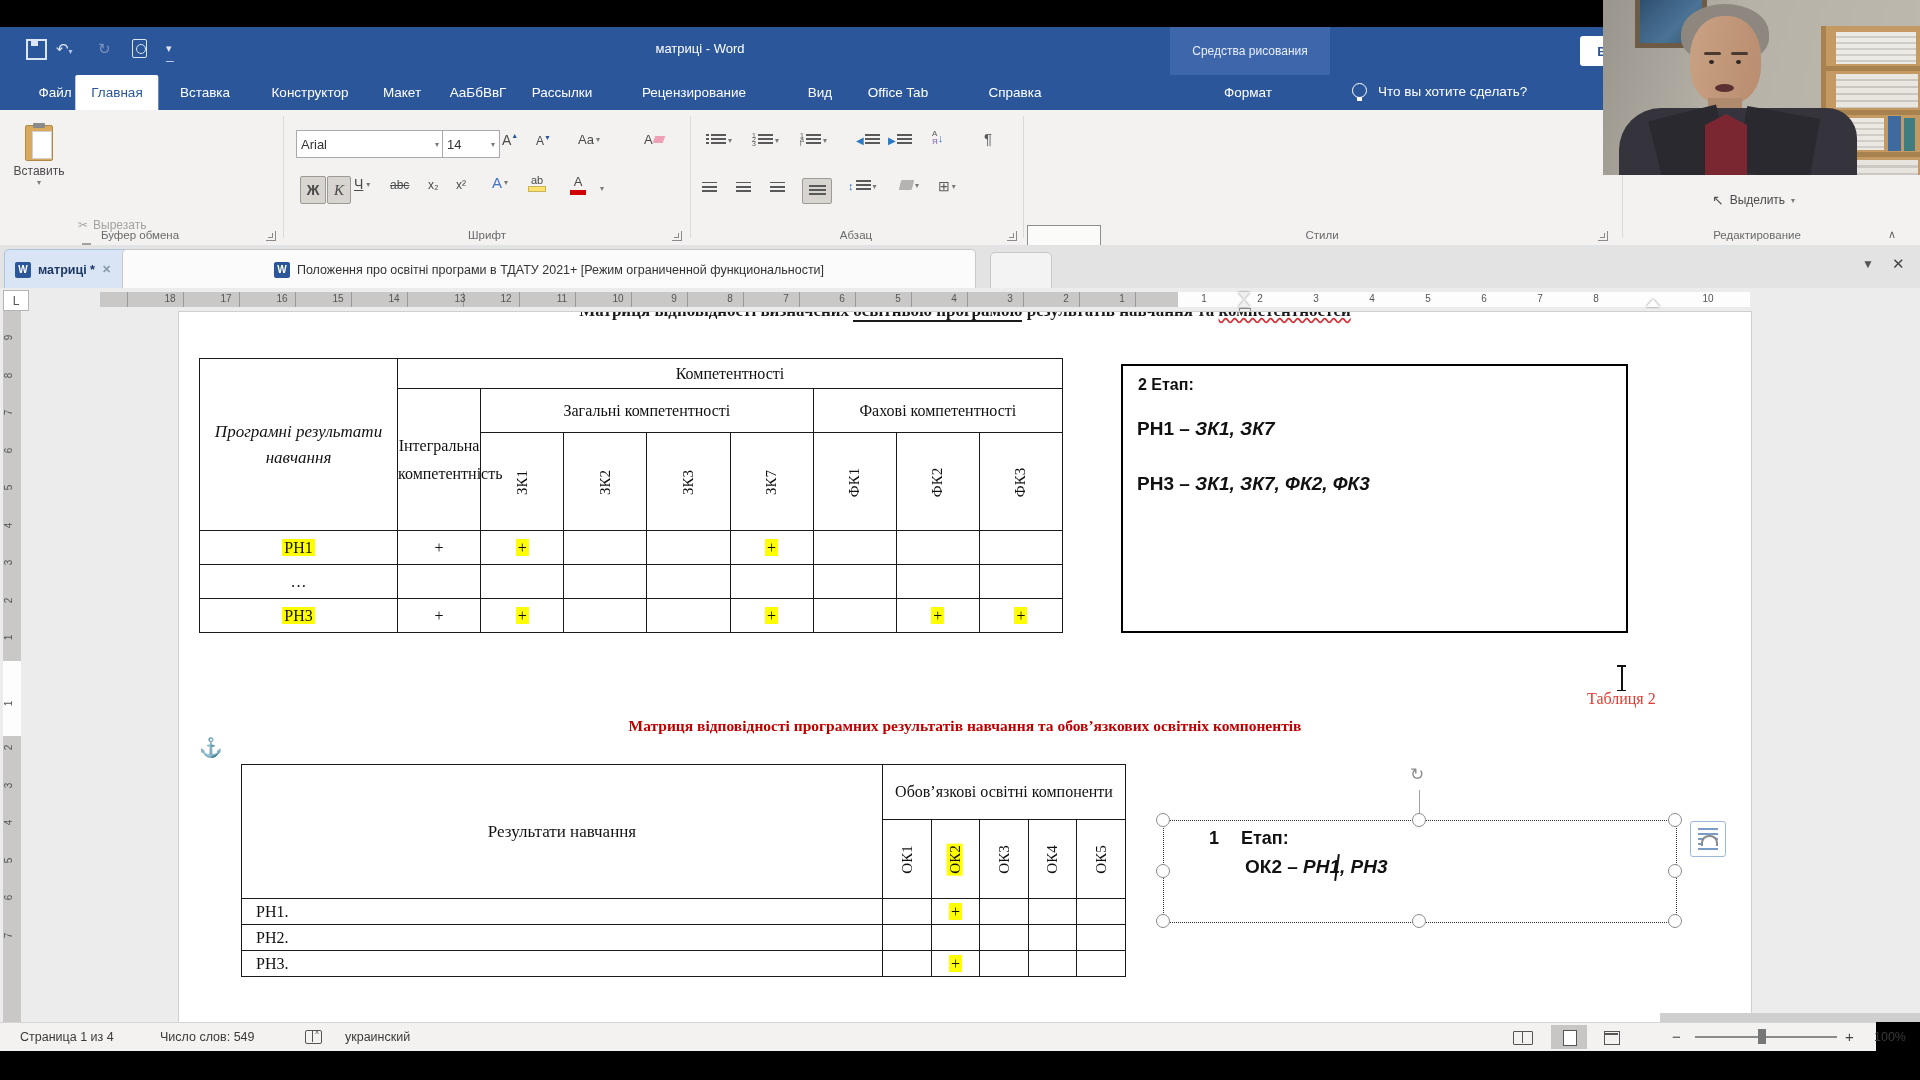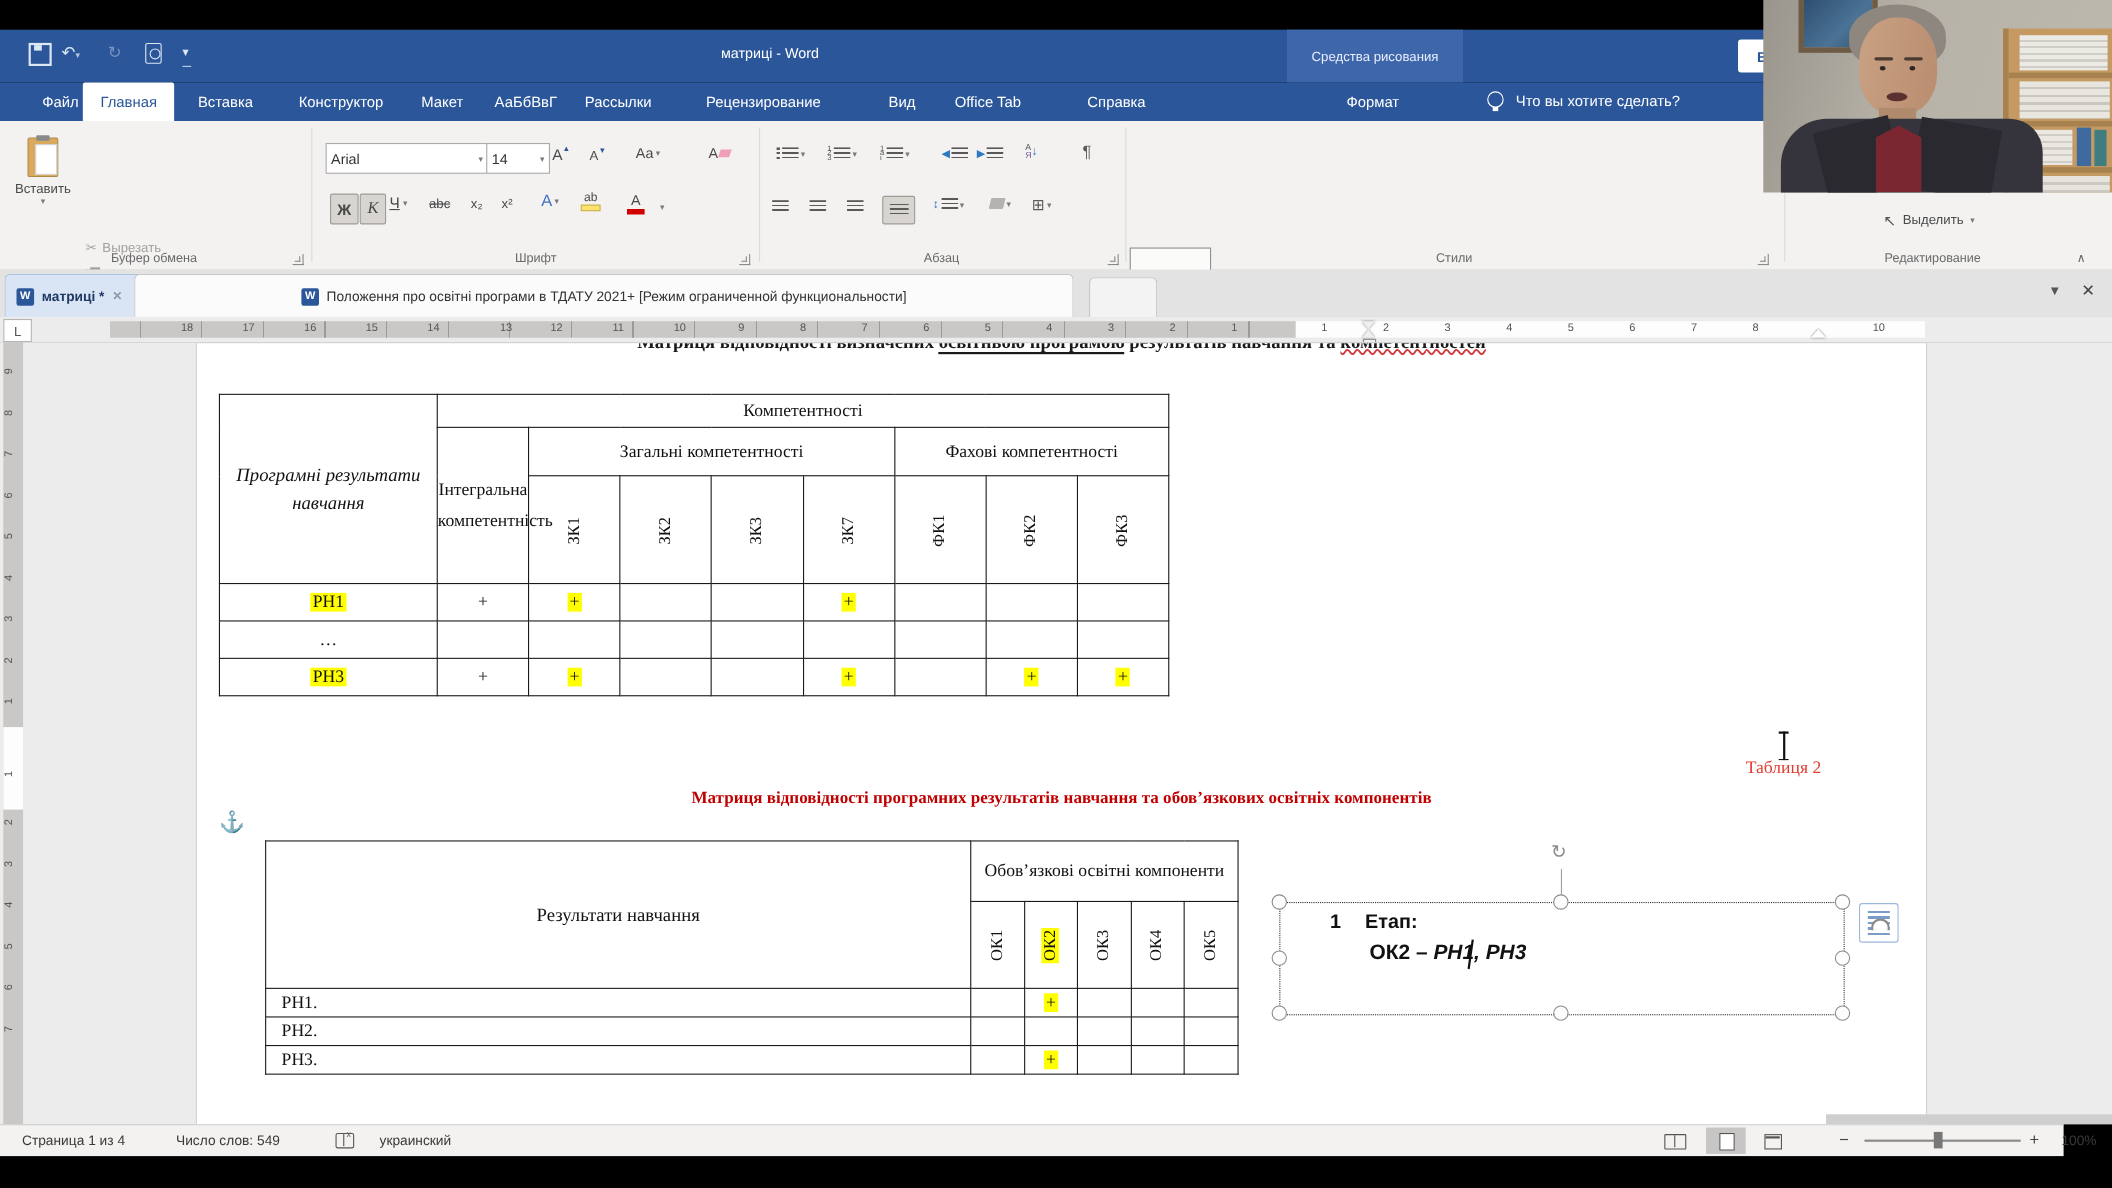--- a/index.html
+++ b/index.html
@@ -428,20 +428,27 @@
                 <td></td>
                 <td><span class="hl">+</span></td>
                 <td></td>
                 <td><span class="hl">+</span></td>
                 <td><span class="hl">+</span></td>
               </tr>
             </tbody>
           </table>
         </div>
 
+      <div class="abs" style="left:942px;top:52px;width:503px;height:265px;border:2px solid #000;background:#fff;">
+        <div style="position:absolute;left:15px;top:10px;font-size:16px;font-weight:bold;color:#111;">2 Етап:</div>
+        <div style="position:absolute;left:14px;top:52px;font-size:19px;font-weight:bold;color:#111;">
+          <span>РН1 – </span><i>ЗК1, ЗК7</i></div>
+        <div style="position:absolute;left:14px;top:107px;font-size:19px;font-weight:bold;color:#111;">
+          <span>РН3 – </span><i>ЗК1, ЗК7, ФК2, ФК3</i></div>
+      </div>
 
       <div class="serif abs" style="left:1408px;top:378px;font-size:16px;color:#e03c31;">Таблиця 2</div>
       <div class="serif abs" style="left:0;top:405px;width:100%;text-align:center;font-size:15.5px;font-weight:bold;color:#c00000;">Матриця відповідності програмних результатів навчання та обов’язкових освітніх компонентів</div>
       <div class="abs" style="left:20px;top:424px;color:#4472c4;font-size:19px;">⚓</div>
 
       <div id="t2wrap" class="abs" style="left:62px;top:452px;">
           <table class="doc" style="table-layout:fixed;width:885px;">
             <tbody>
               <tr style="height:55px;">
                 <td rowspan="2" style="width:640px;font-size:17px;">Результати навчання</td>

